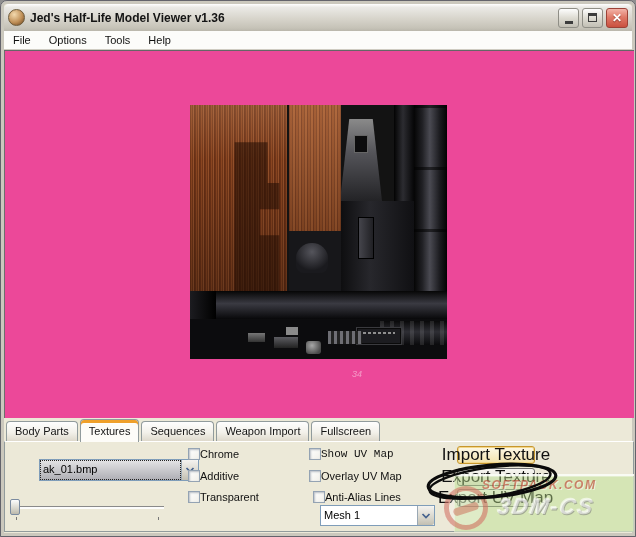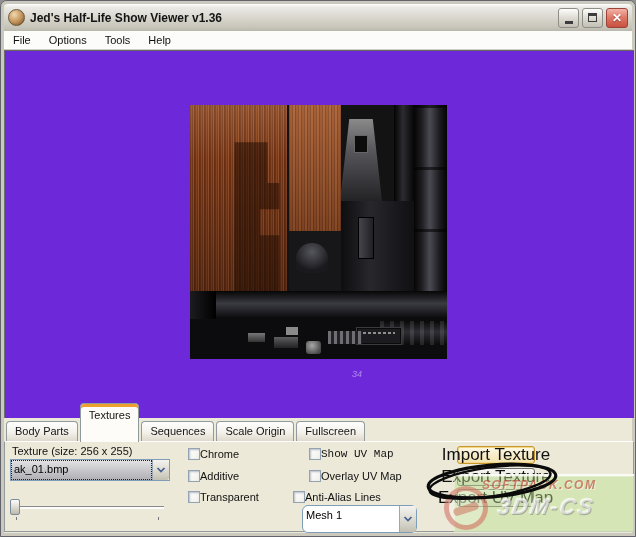--- a/index.html
+++ b/index.html
@@ -33,21 +33,21 @@
             text-shadow:0 1px 1px rgba(90,20,10,.6); }
 
   
   .menubar { position:absolute; left:3px; top:30px; right:3px; height:19px;
              background:#fcfcfa; border-bottom:1px solid #cfccc2;
              display:flex; align-items:center; }
   .menu-item { font-size:11px; color:#111; padding:2px 9px; }
 
   
   .viewport { position:absolute; left:3px; top:49px; width:630px; height:368px;
-              background:#6d28d9; box-shadow:inset 0 1px 0 #666, inset 1px 0 0 #6e6e6e; }
+              background:#ec4899; box-shadow:inset 0 1px 0 #666, inset 1px 0 0 #6e6e6e; }
   .mark34 { position:absolute; left:348px; top:319px; font-size:9px; font-style:italic;
             color:rgba(255,255,255,.45); }
 
   
   .texture { position:absolute; left:186px; top:55px; width:257px; height:254px;
              background:#131313; overflow:hidden; }
   .texture > div { position:absolute; }
   .wood1 { left:0; top:0; width:97px; height:186px;
            background:
              linear-gradient(180deg, rgba(255,205,160,.18), rgba(0,0,0,0) 30%, rgba(0,0,0,.28)),
@@ -96,31 +96,31 @@
           background:repeating-linear-gradient(90deg,#6e6e74 0 3px,#222 3px 6px); }
   .bit5 { left:96px; top:222px; width:12px; height:8px; background:#8a8a8a; }
 
   
   .tabs { position:absolute; left:3px; top:417px; right:3px; height:23px;
           display:flex; align-items:flex-end; padding-left:2px; background:#ece9d8; }
   .tab { height:20px; margin-right:2px; padding:0 8px; line-height:19px;
          font-size:11px; color:#141414; white-space:nowrap;
          border:1px solid #919b9c; border-bottom:none; border-radius:4px 4px 0 0;
          background:linear-gradient(180deg,#fefefe,#f3f1ea 55%,#ded9cc); }
-  .tab.active { height:39px; line-height:22px; margin-bottom:-1px; z-index:3; position:relative;
+  .tab.active { height:23px; line-height:22px; margin-bottom:-1px; z-index:3; position:relative;
          background:#fdfcf8;
          box-shadow:inset 0 3px 0 #efa02a, inset 0 4px 0 rgba(255,255,255,.6); }
 
   
   .tabpage { position:absolute; left:3px; top:440px; width:630px; height:91px;
              background:#ece9d8; border:1px solid #919b9c; border-top-color:#fff; }
   .lbl { position:absolute; font-size:11px; color:#111; white-space:nowrap; }
 
   .combo { position:absolute; height:22px; border:1px solid #7f9db9; background:#fff;
-           display:flex; }
+           display:flex;margin-left:29px; }
   .combo-field { flex:1; font-size:11px; color:#000; padding:3px 3px 0 3px; overflow:hidden;
                  white-space:nowrap; }
   .combo-field.selhl { background:linear-gradient(180deg,#e4e4e6,#aeaeb4);
                  outline:1px dotted #222; outline-offset:-1px; }
   .combo-btn { width:17px; border-left:1px solid #9aa8b4; border-radius:0 2px 2px 0;
                background:linear-gradient(180deg,#f4f3f0,#d4d1c6 70%,#c2bfb2);
                display:flex; align-items:center; justify-content:center; }
 
   .slider { position:absolute; left:5px; top:56px; width:156px; height:22px; }
   .slider-track { position:absolute; left:2px; top:8px; right:2px; height:3px;
@@ -164,21 +164,21 @@
   .wm-swirl::after { content:""; position:absolute; left:4px; top:14px; width:26px; height:8px;
               border-radius:4px; background:rgba(198,72,56,.4); transform:rotate(-18deg); }
 </style>
 </head>
 <body>
 
 <div class="window">
 
   <div class="titlebar">
     <div class="appicon"></div>
-    <div class="title">Jed's Half-Life Show Viewer v1.36</div>
+    <div class="title">Jed's Half-Life Model Viewer v1.36</div>
     <div class="tbtn">
       <span class="gl-min"></span>
     </div>
     <div class="tbtn">
       <span class="gl-max"></span>
     </div>
     <div class="tbtn close">
       <span class="gl-x">✕</span>
     </div>
   </div>
@@ -214,27 +214,26 @@
       <div class="bit4"></div>
       <div class="bit5"></div>
     </div>
     <div class="mark34">34</div>
   </div>
 
   <div class="tabs">
     <div class="tab">Body Parts</div>
     <div class="tab active">Textures</div>
     <div class="tab">Sequences</div>
-    <div class="tab">Scale Origin</div>
+    <div class="tab">Weapon Import</div>
     <div class="tab">Fullscreen</div>
   </div>
 
   <div class="tabpage">
 
-    <div class="lbl" style="left:7px; top:3px;">Texture (size: 256 x 255)</div>
 
     <div class="combo" style="left:5px; top:17px; width:160px;">
       <div class="combo-field selhl">ak_01.bmp</div>
       <div class="combo-btn">
         <svg width="10" height="6" viewBox="0 0 10 6">
           <path d="M1.5 1 L5 4.5 L8.5 1" stroke="#44618e" stroke-width="1.7" fill="none"></path>
         </svg>
       </div>
     </div>
 
@@ -260,26 +259,26 @@
     </div>
 
     <div class="cb-row" style="left:304px; top:6px;font-family:Liberation Mono, monospace;">
       <div class="cb-box"></div>
       <div class="cb-lab">Show UV Map</div>
     </div>
     <div class="cb-row" style="left:304px; top:28px;">
       <div class="cb-box"></div>
       <div class="cb-lab">Overlay UV Map</div>
     </div>
-    <div class="cb-row" style="left:288px; top:49px;justify-content:space-between;">
+    <div class="cb-row" style="left:308px; top:49px;justify-content:space-between;">
       <div class="cb-box"></div>
       <div class="cb-lab">Anti-Alias Lines</div>
     </div>
 
-    <div class="combo" style="left:297px; top:63px; width:115px; height:28px;border-radius:6px;">
+    <div class="combo" style="left:286px; top:63px; width:115px; height:21px;">
       <div class="combo-field">Mesh 1</div>
       <div class="combo-btn">
         <svg width="10" height="6" viewBox="0 0 10 6">
           <path d="M1.5 1 L5 4.5 L8.5 1" stroke="#44618e" stroke-width="1.7" fill="none"></path>
         </svg>
       </div>
     </div>
 
     <div class="btn default" style="left:452px; top:4px; width:78px;">Import Texture</div>
     <div class="btn normal" style="left:452px; top:26px; width:78px;">Export Texture</div>

